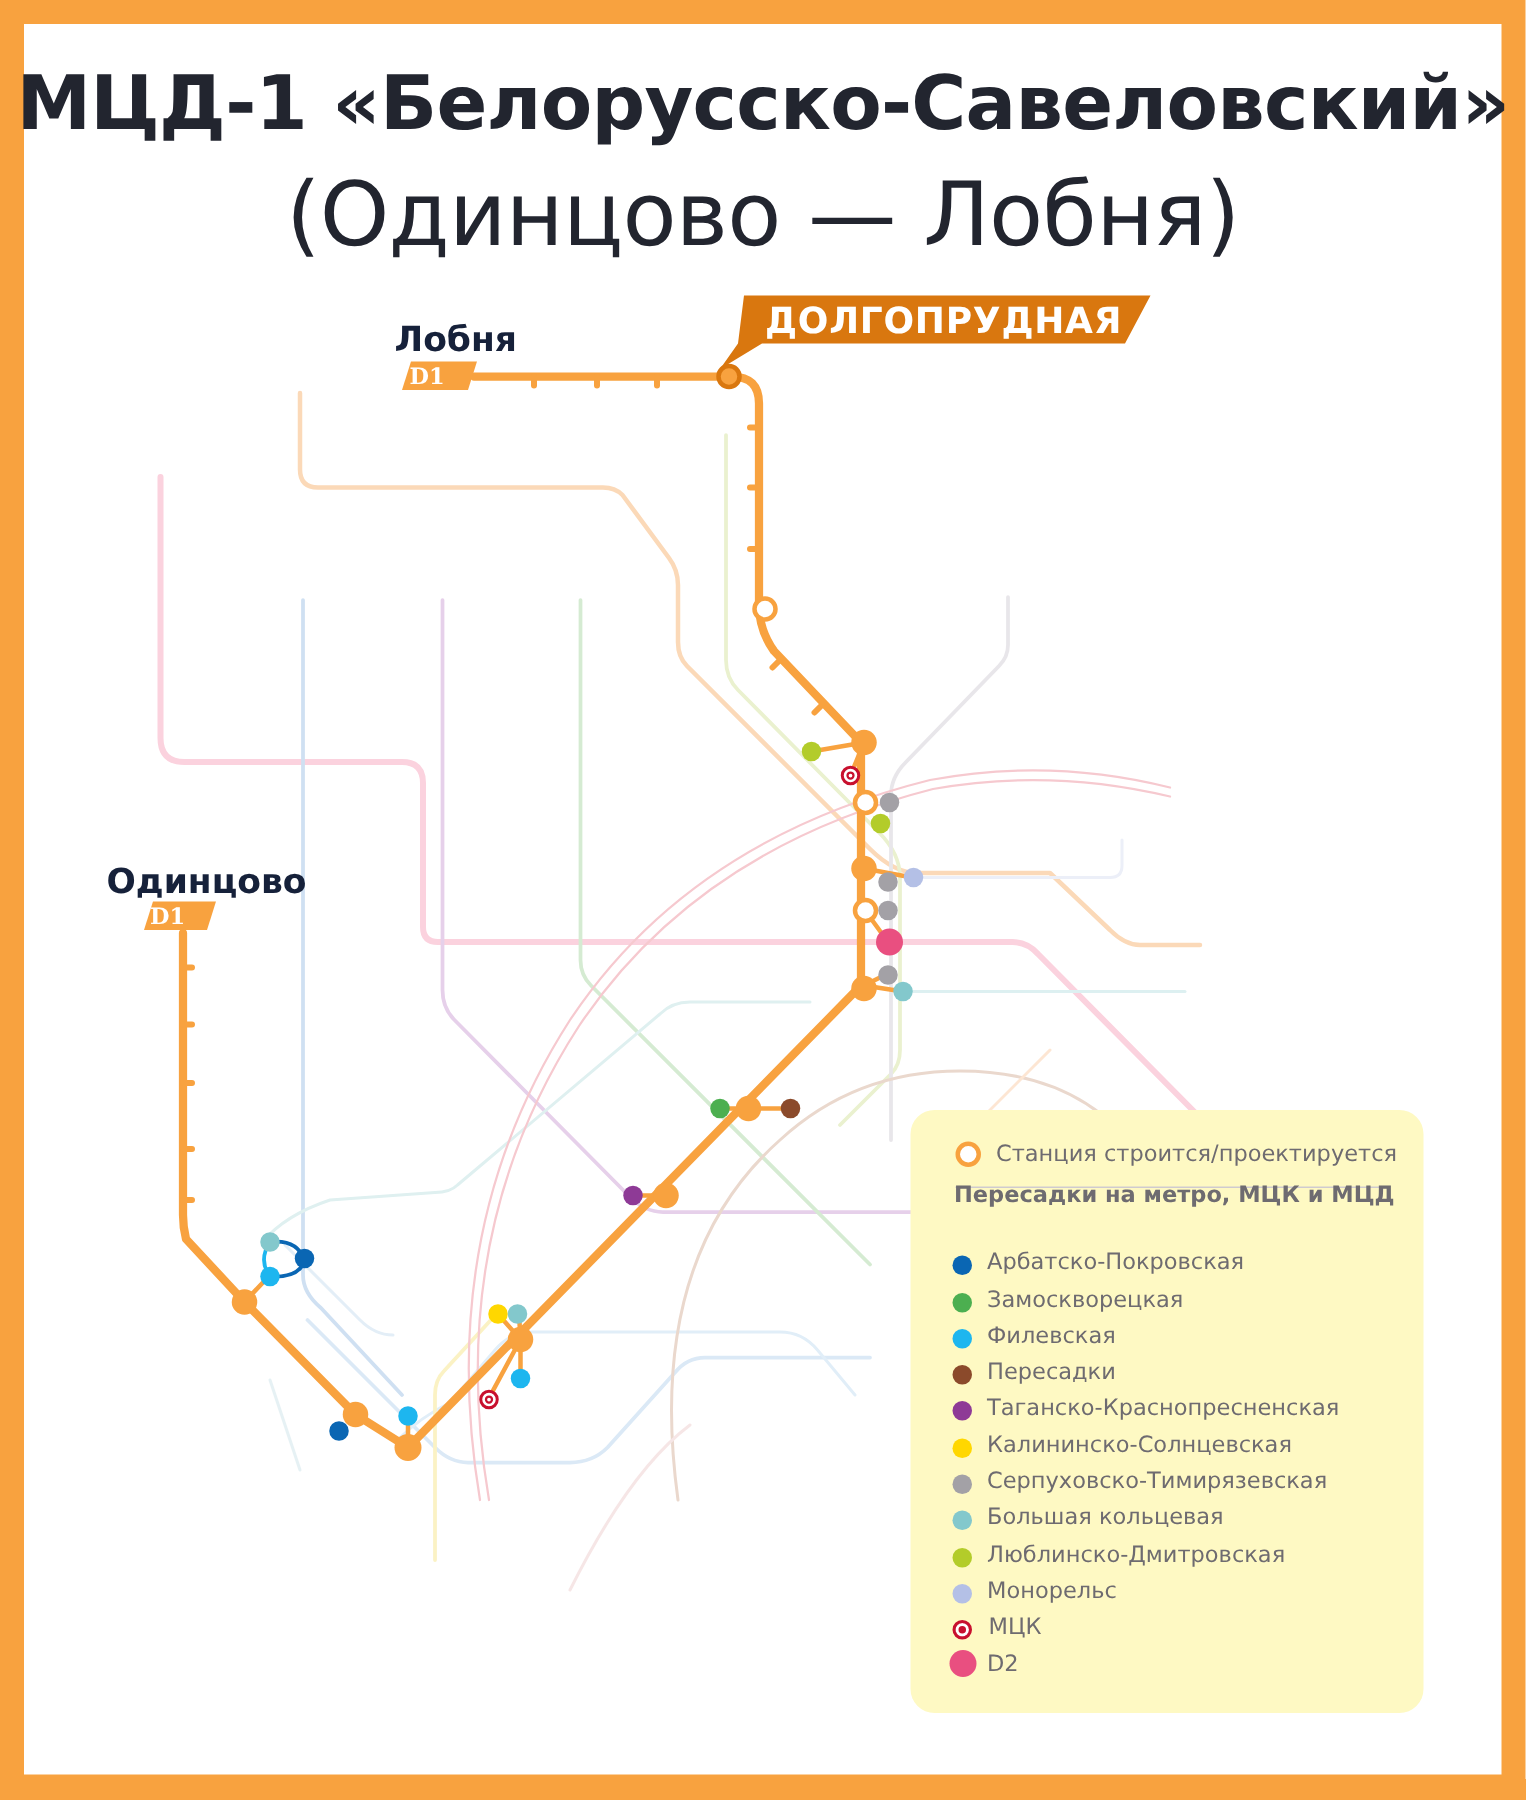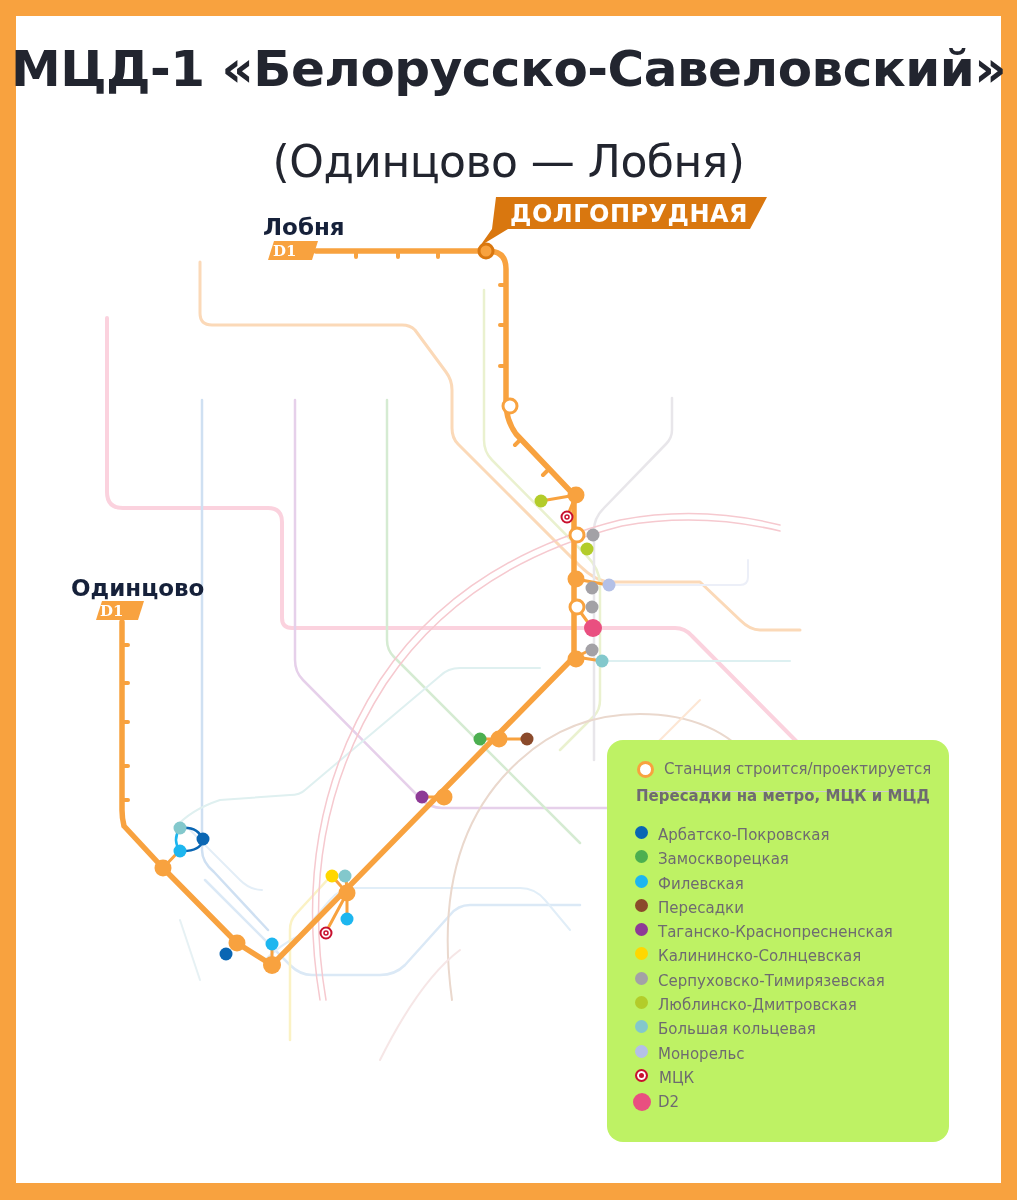--- a/index.html
+++ b/index.html
@@ -10,48 +10,48 @@
   }
   .canvas {
     position: absolute; left: 16px; top: 16px; width: 985px; height: 1167px;
     background: #ffffff; overflow: hidden;
   }
   .title {
     position: absolute; left: 0; width: 1017px; text-align: center;
     color: #22252f; margin: 0;
   }
   .title-main { top: 40px; font-size: 50px; font-weight: bold; letter-spacing: -0.5px; }
-  .title-sub { top: 108px; font-size: 44px; font-weight: normal; letter-spacing: -0.5px; margin-top: 28px; }
+  .title-sub { top: 108px; font-size: 59px; font-weight: normal; letter-spacing: -0.5px; }
   svg.map { position: absolute; left: 0; top: 0; }
   .callout-text {
     position: absolute; left: 510px; top: 200px; color: #fff;
     font-weight: bold; font-size: 24px; letter-spacing: 0.5px;
   }
   .term-label {
     position: absolute; color: #16213a; font-weight: bold; font-size: 23px;
   }
   .d1-badge {
     position: absolute; color: #fff; font-weight: bold; font-size: 15px;
     font-family: "DejaVu Serif", "Liberation Serif", serif;
     width: 40px; 
   }
   .legend {
     position: absolute; left: 607px; top: 740px; width: 342px; height: 402px;
-    background: #bef264; border-radius: 16px;
+    background: #fef9c3; border-radius: 16px;
     color: #6e6b70; font-size: 15px;
   }
   .legend .construct-row { position: absolute; left: 30px; top: 20px; display: flex; align-items: center; }
   .legend .open-circle {
     width: 11px; height: 11px; border: 3px solid #f8a23f; border-radius: 50%;
     background: #fff; margin-right: 10px;
   }
   .legend .divider { position: absolute; left: 30px; right: 28px; top: 51px; height: 1px; background: #cfcbcf; }
   .legend .heading { position: absolute; left: 29px; top: 47px; font-weight: bold; font-size: 15px; color: #6e6b70; }
   .legend ul { position: absolute; left: 28px; top: 86px; margin: 0; padding: 0; list-style: none; }
-  .legend li { height: 24.3px; display: flex; align-items: flex-start; white-space: nowrap; }
+  .legend li { height: 24.3px; display: flex; align-items: flex-end; white-space: nowrap; }
   .legend .dot { width: 13px; height: 13px; border-radius: 50%; margin-right: 10px; flex: none; }
   .legend .dot.big { width: 18px; height: 18px; margin-left: -2px; margin-right: 7px; }
   .legend .mck {
     width: 9px; height: 9px; border-radius: 50%; border: 2px solid #c8102e;
     box-shadow: inset 0 0 0 2px #fff, inset 0 0 0 5px #c8102e;
     margin: 0 11px 0 0; flex: none; background:#fff;
   }
 </style>
 </head>
 <body>
@@ -207,28 +207,28 @@
       </li>
     <li>
         <span class="dot" style="background:#ffd700"></span>
         <span>Калининско-Солнцевская</span>
       </li>
     <li>
         <span class="dot" style="background:#a3a1a6"></span>
         <span>Серпуховско-Тимирязевская</span>
       </li>
     <li>
+        <span class="dot" style="background:#83c8cc"></span>
+        <span>Большая кольцевая</span>
+      </li>
+    <li>
         <span class="dot" style="background:#b3cc2a"></span>
         <span>Люблинско-Дмитровская</span>
       </li>
     <li>
-        <span class="dot" style="background:#83c8cc"></span>
-        <span>Большая кольцевая</span>
-      </li>
-    <li>
         <span class="dot" style="background:#b4c0e6"></span>
         <span>Монорельс</span>
       </li>
     <li>
         <span class="mck"></span>
         <span>МЦК</span>
       </li>
     <li>
         <span class="dot big" style="background:#e94f80"></span>
         <span>D2</span>

